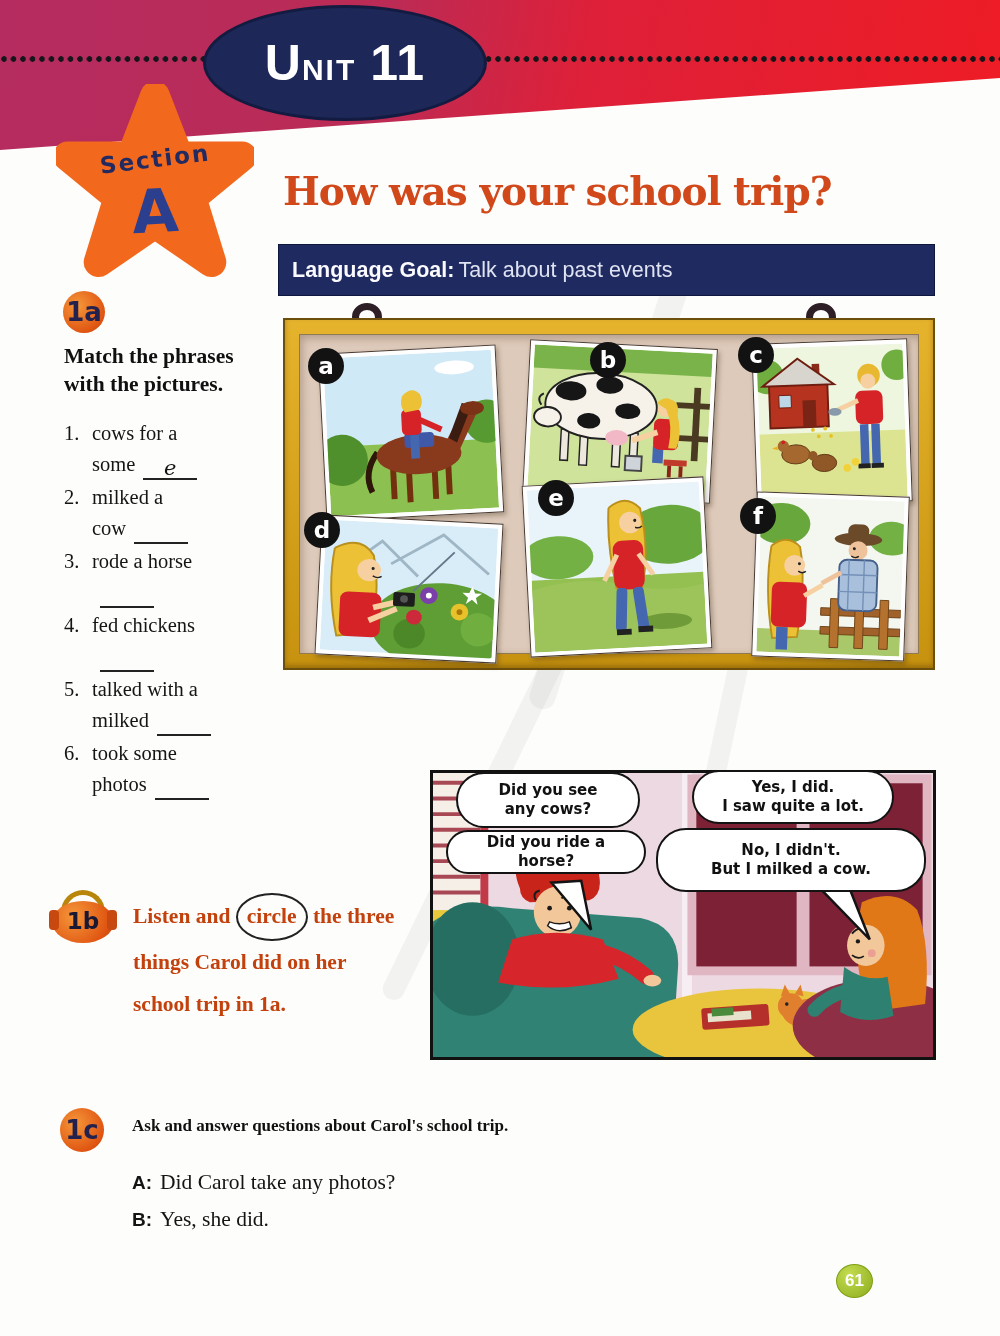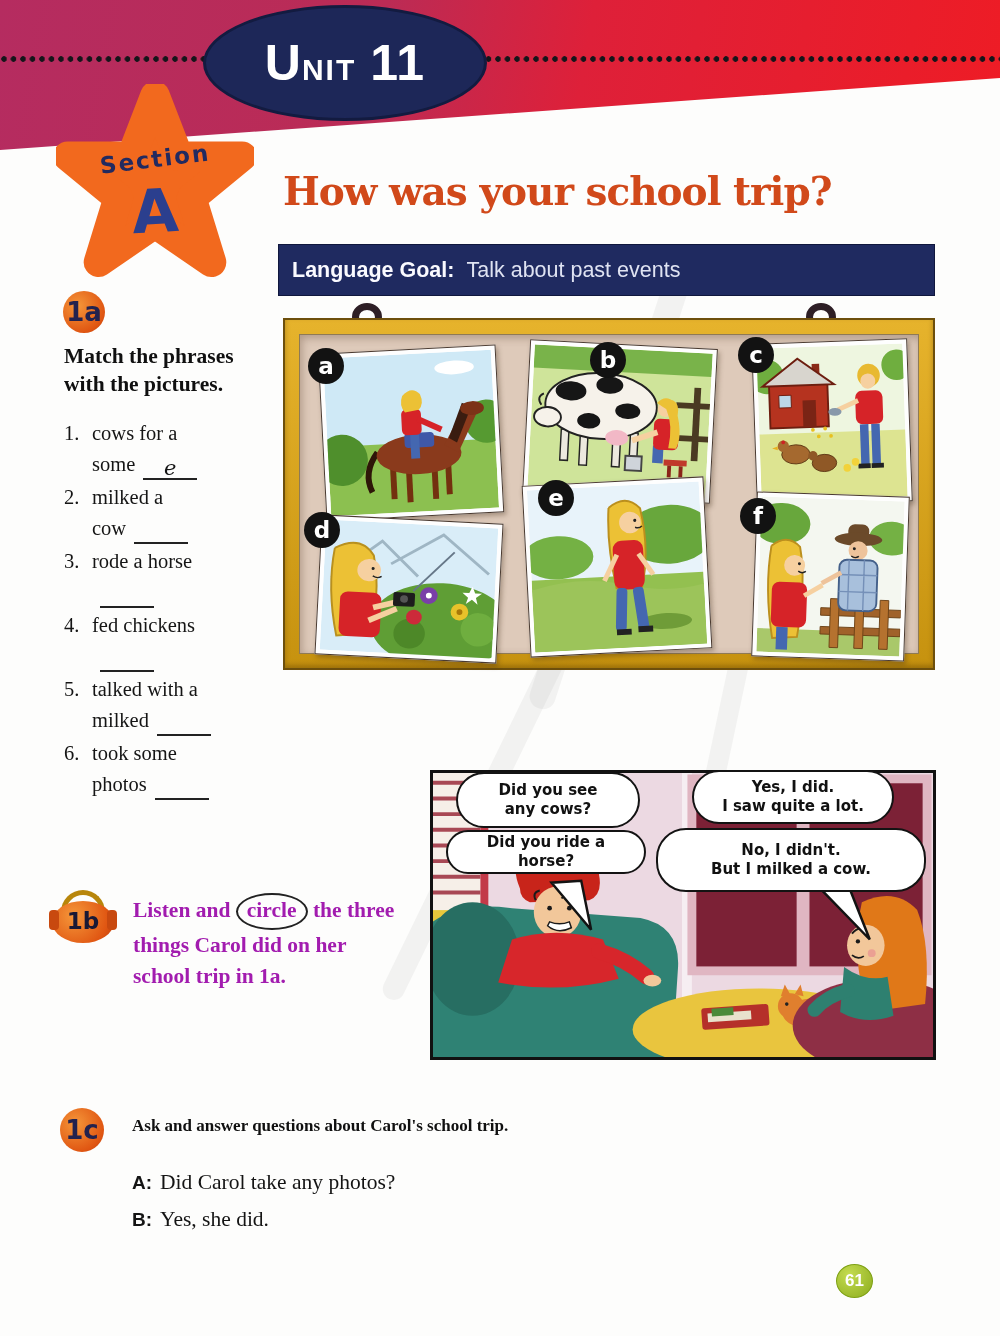--- a/index.html
+++ b/index.html
@@ -32,21 +32,21 @@
     font-family:"DejaVu Sans",sans-serif; font-weight:800; font-size:60px; color:#2b3f8e;
     transform:rotate(-3deg); }
 
   
   .page-title { position:absolute; left:283px; top:168px; font-family:"DejaVu Serif",serif;
     font-weight:700; font-size:39px; color:#d1491a; letter-spacing:-1px; z-index:4; }
   .goal-bar { position:absolute; left:278px; top:244px; width:657px; height:52px;
     background:#1f2a60; border:1px solid #10173d; z-index:4;
     display:flex; align-items:center; padding-left:13px;
     font-family:"Liberation Sans",sans-serif; font-size:21.5px; }
-  .goal-bar .lbl { color:#fafaff; font-weight:700; margin-right:12px; }
+  .goal-bar .lbl { color:#fafaff; font-weight:700; margin-right:4px; }
   .goal-bar .val { color:#dfe3f2; }
 
   
   .badge-circle { position:absolute; width:42px; height:42px; border-radius:50%;
     background:radial-gradient(circle at 35% 35%,#f5973a,#e05612 70%,#b93c0c);
     display:flex; align-items:center; justify-content:center;
     font-family:"DejaVu Sans",sans-serif; font-weight:700; font-size:26px; color:#23224e; z-index:4; }
   .badge-1a { left:63px; top:291px; }
   .badge-1c { left:60px; top:1108px; width:44px; height:44px; }
 
@@ -91,21 +91,21 @@
   .comic { position:absolute; left:430px; top:770px; width:506px; height:290px;
     border:3px solid #111; background:#ecd9e2; z-index:3; }
   .comic svg { display:block; width:100%; height:100%; }
   .bubble { position:absolute; background:#fff; border:2.5px solid #131313; border-radius:30px;
     z-index:6; display:flex; flex-direction:column; align-items:center; justify-content:center;
     font-family:"DejaVu Sans",sans-serif; font-weight:600; font-size:15px; line-height:19px;
     color:#111; text-align:center; }
 
   
   .text-1b { position:absolute; left:133px; top:893px; width:262px; z-index:4;
-    font-weight:700; font-size:21.5px; line-height:31px; color:#a21caf; }
+    font-weight:700; font-size:21.5px; line-height:42px; color:#c2410c; }
   .circle-word { display:inline-block; border:2px solid #222; border-radius:50%;
     padding:0 9px 2px; }
   .instr-1c { position:absolute; left:132px; top:1116px; width:750px; z-index:4;
     font-weight:700; font-size:17px; color:#101010; }
   .dialogue { position:absolute; left:132px; top:1164px; z-index:4;
     font-size:21.5px; line-height:36px; color:#141414; }
   .dialogue .spk { font-family:"Liberation Sans",sans-serif; font-size:19px; font-weight:600; margin-right:8px; }
 
   
   .page-num { position:absolute; left:836px; top:1264px; width:37px; height:34px; border-radius:50%;

